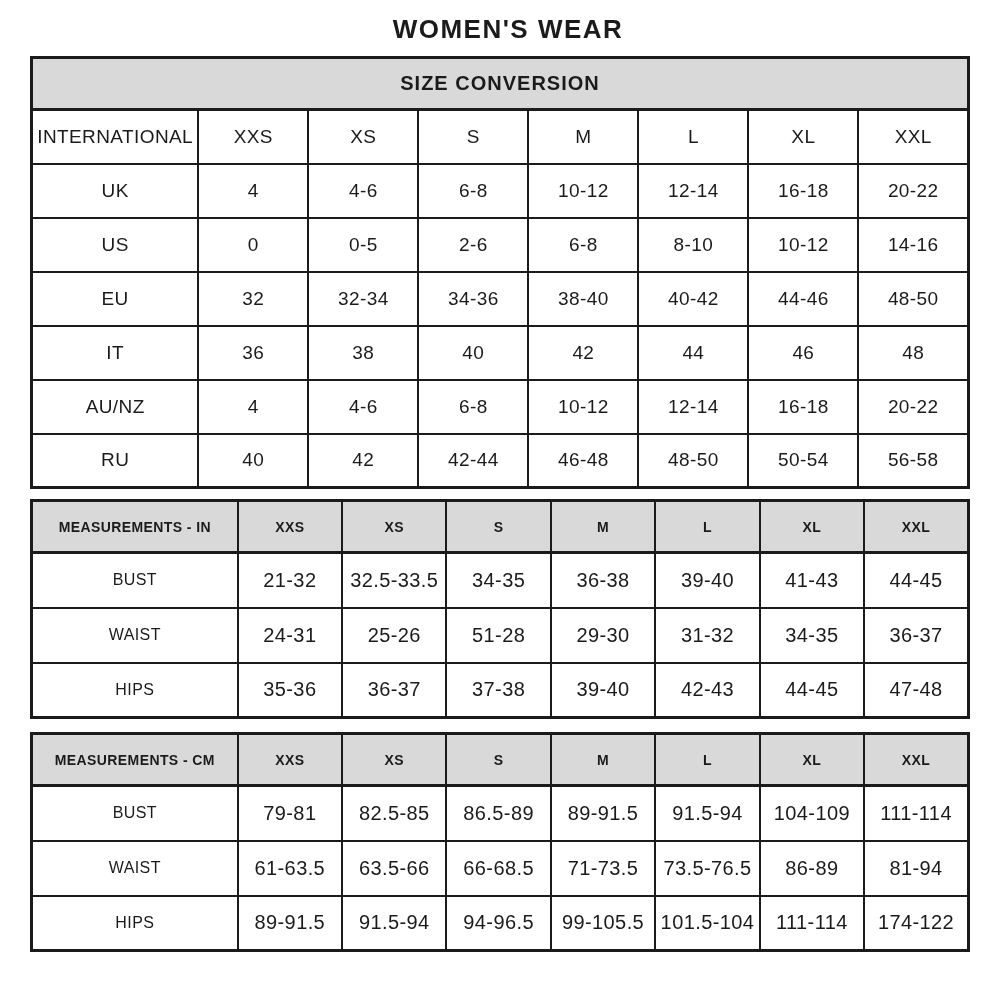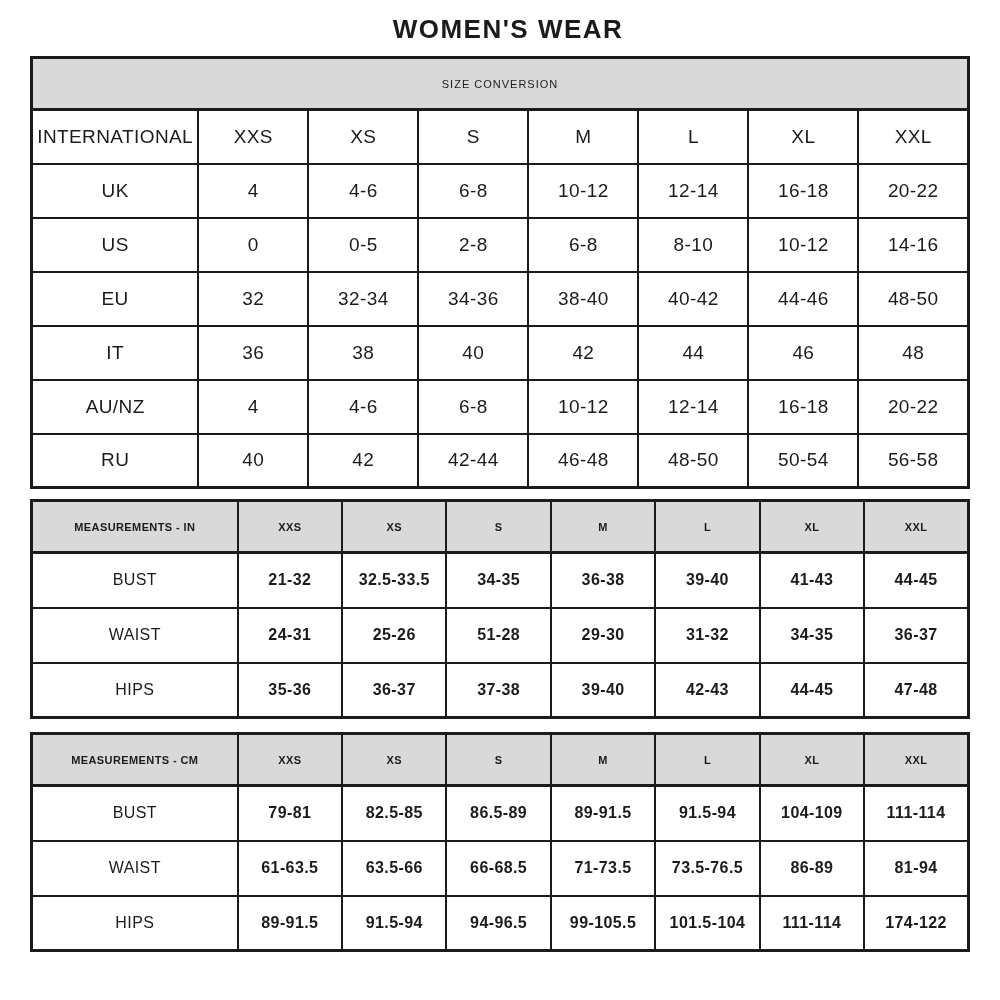--- a/index.html
+++ b/index.html
@@ -44,50 +44,50 @@
     vertical-align: middle;
     padding: 0 4px;
     color: var(--ink);
     letter-spacing: 0.4px;
     overflow: hidden;
     white-space: nowrap;
   }
   
   .t1 .title-cell {
     background: var(--head-bg);
-    font-weight: 400;
-    font-size: 11px;
+    font-weight: 700;
+    font-size: 20px;
     letter-spacing: 1px;
     height: 52px;
     border-bottom: 3px solid var(--line);
   }
   .t1 tbody th, .t1 tbody td {
     height: 54px;
     font-weight: 400;
     font-size: 19px;
   }
   .t1 .col-label { width: 17.8%; }
   .t1 .col-size  { width: 11.742%; }
   
   .tm thead th {
     background: var(--head-bg);
     font-weight: 700;
-    font-size: 11px;
+    font-size: 14px;
     height: 52px;
     border-bottom: 3px solid var(--line);
   }
   .tm tbody th {
     height: 55px;
     font-weight: 400;
     font-size: 16px;
   }
   .tm tbody td {
     height: 55px;
-    font-weight: 700;
-    font-size: 16px;
+    font-weight: 400;
+    font-size: 20px;
   }
   .tm .col-label { width: 22%; }
   .tm .col-size  { width: 11.143%; }
   .gap-sm { height: 10px; }
   .gap-md { height: 13px; }
 </style>
 </head>
 <body>
 
 <div class="page">
@@ -128,21 +128,21 @@
           <td>6-8</td>
           <td>10-12</td>
           <td>12-14</td>
           <td>16-18</td>
           <td>20-22</td>
         </tr>
         <tr>
           <th scope="row">US</th>
           <td>0</td>
           <td>0-5</td>
-          <td>2-8</td>
+          <td>2-6</td>
           <td>6-8</td>
           <td>8-10</td>
           <td>10-12</td>
           <td>14-16</td>
         </tr>
         <tr>
           <th scope="row">EU</th>
           <td>32</td>
           <td>32-34</td>
           <td>34-36</td>

